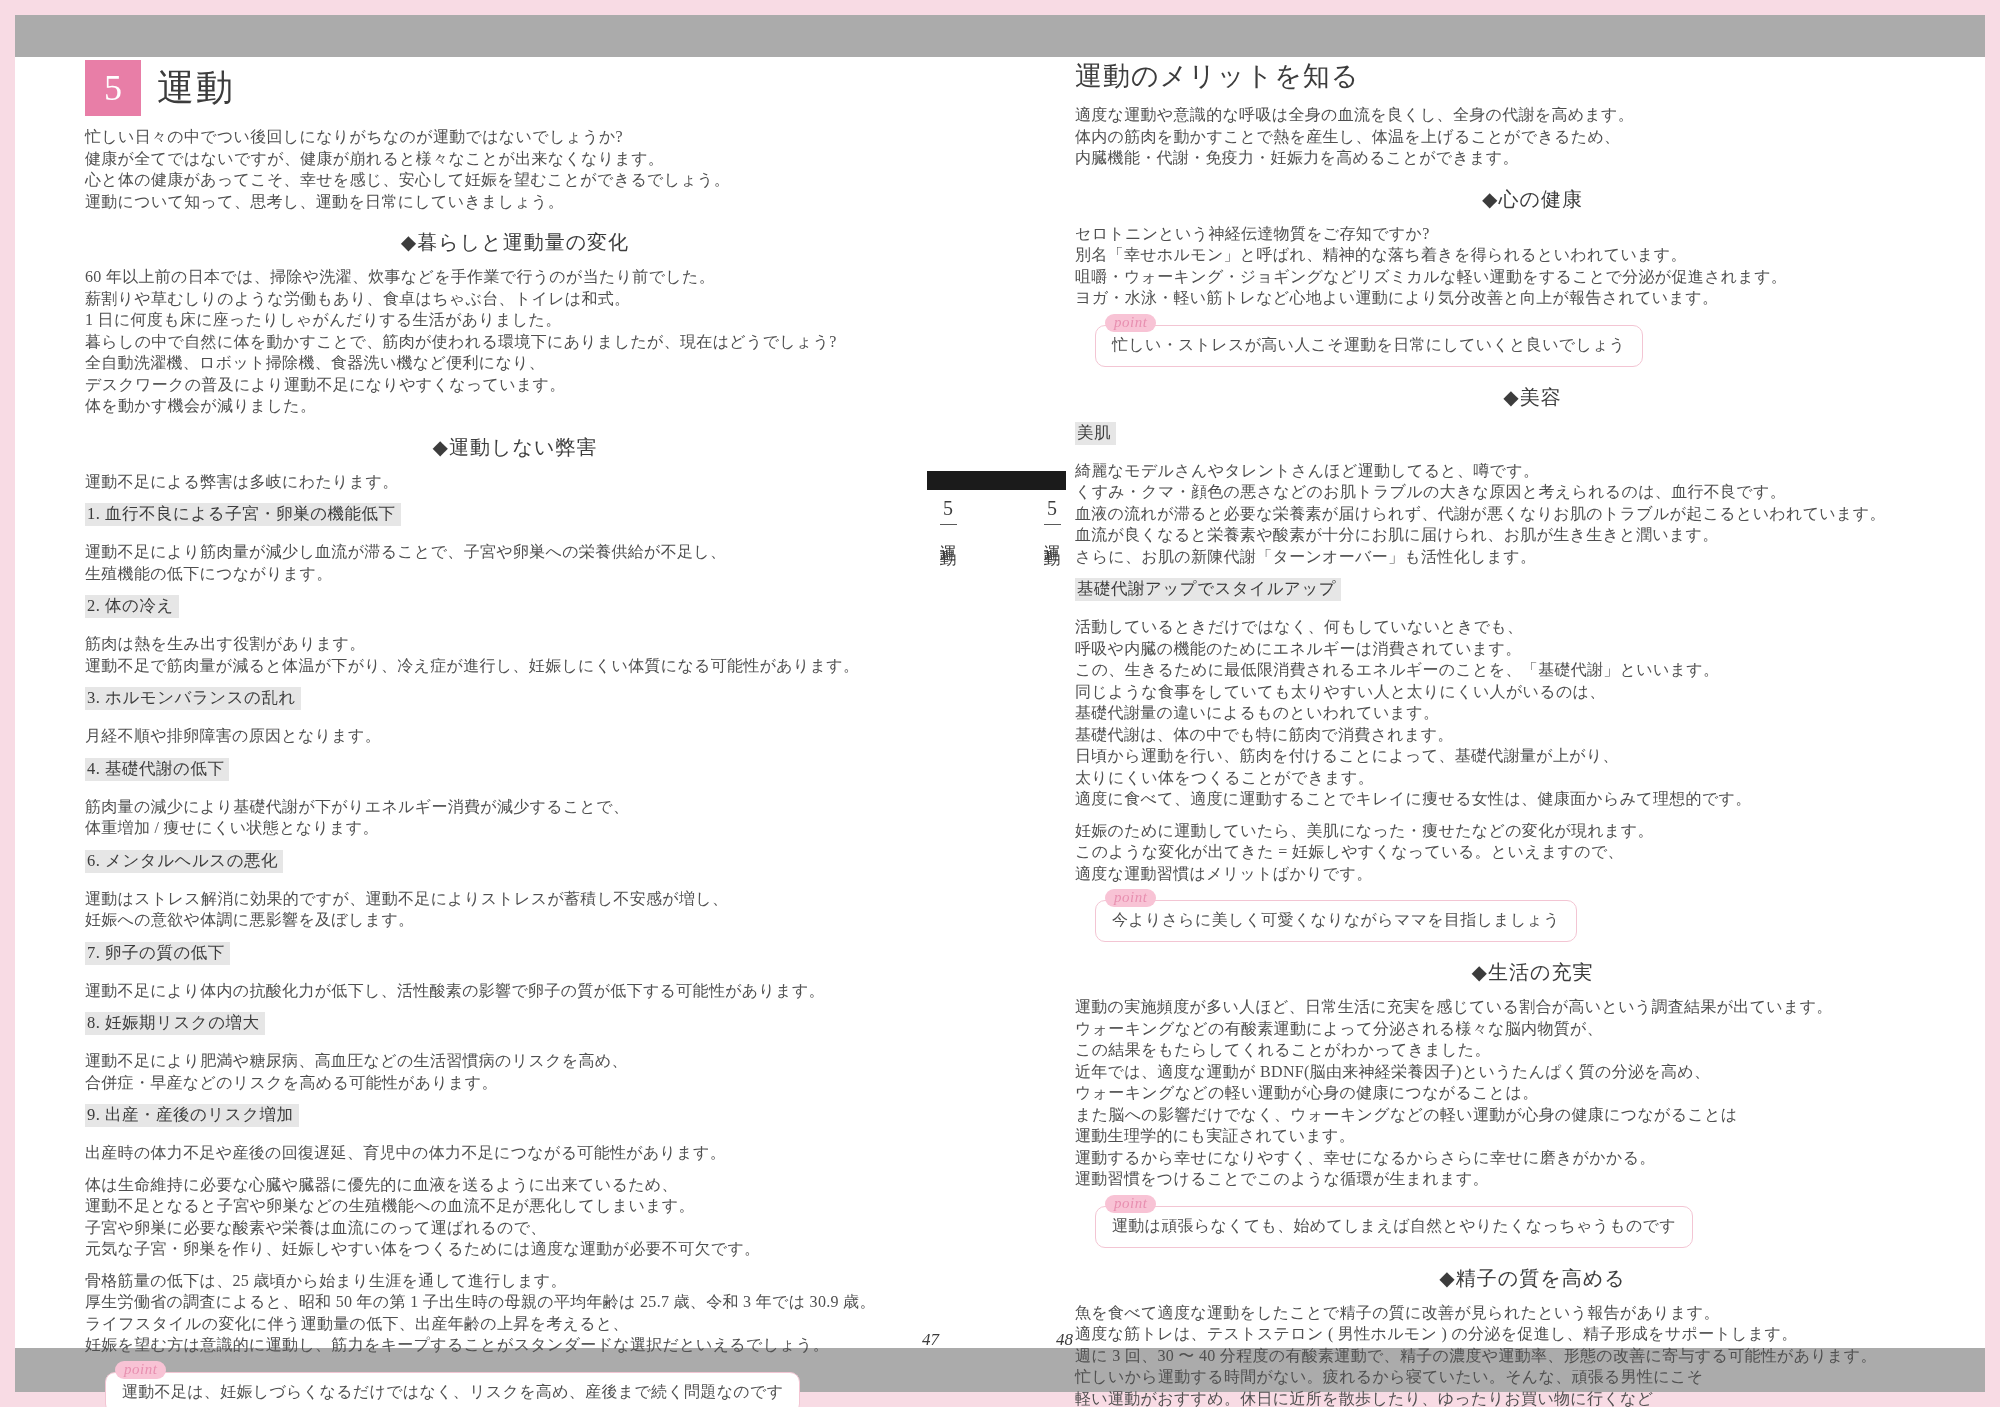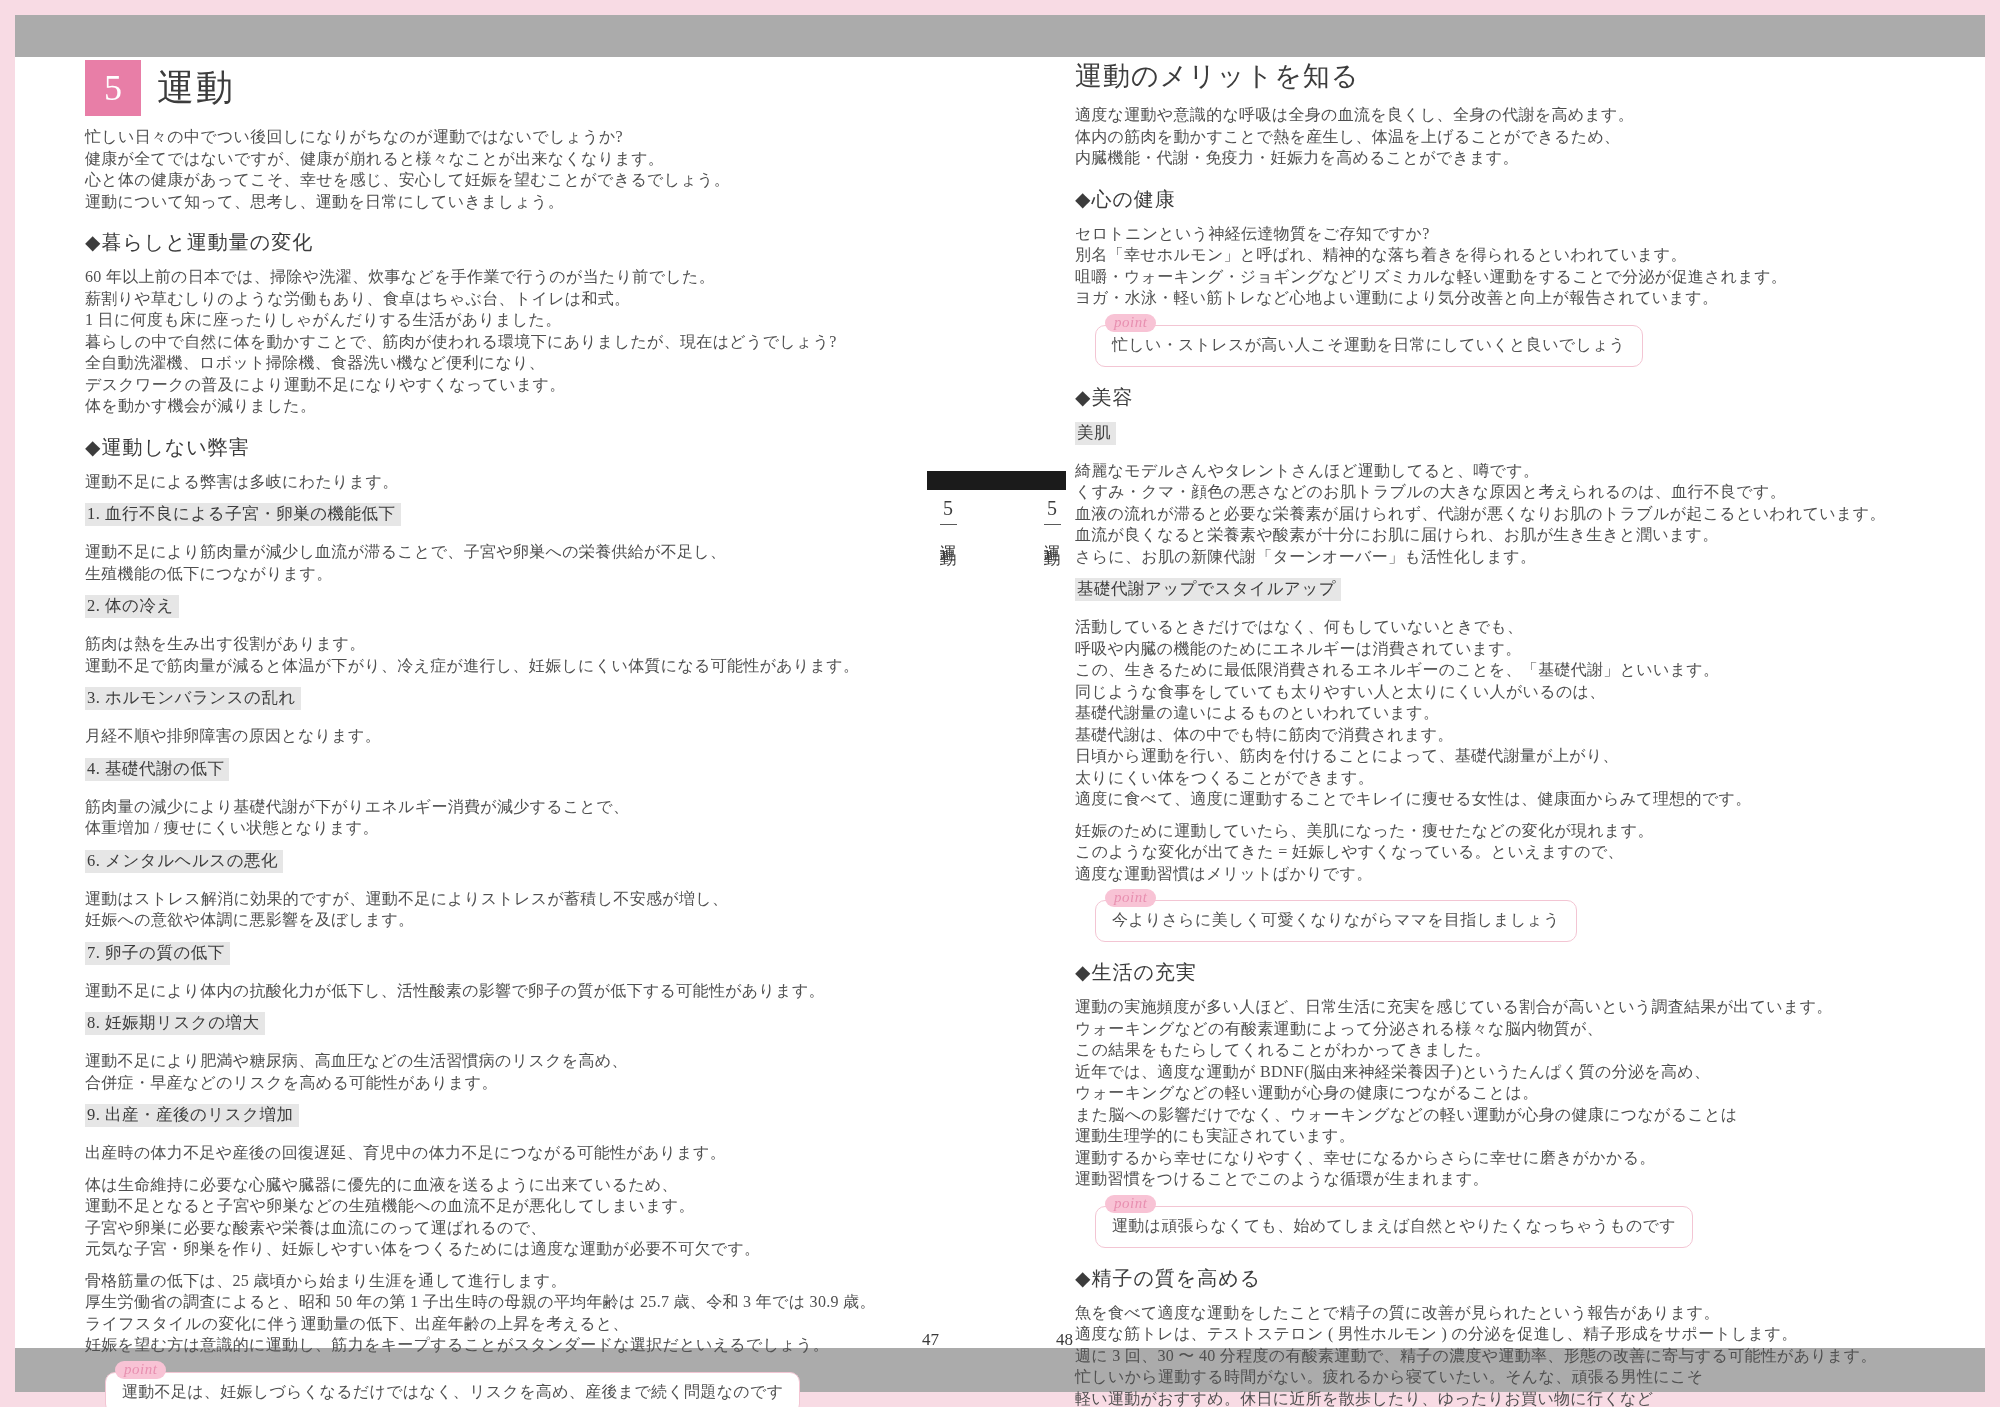--- a/index.html
+++ b/index.html
@@ -26,21 +26,21 @@
   .chapter-head{display:flex;align-items:center;margin:0 0 10px 0;}
   .chapter-badge{
     width:56px;height:56px;background:var(--accent-pink,#e87ea7);
     display:flex;align-items:center;justify-content:center;
     color:#fff;font-size:36px;
   }
   .chapter-title{font-size:37px;font-weight:500;color:var(--heading-text,#3c3c3c);margin:0 0 0 16px;letter-spacing:2px;}
 
   .page-title{font-size:27px;font-weight:500;color:var(--heading-text,#3c3c3c);margin:0 0 10px 0;letter-spacing:1px;}
 
-  .section-heading{font-size:20px;font-weight:500;color:var(--heading-text,#3c3c3c);margin:17px 0 4px 0;letter-spacing:1px;}
+  .section-heading{font-size:20px;font-weight:500;color:var(--heading-text,#3c3c3c);margin:17px 0 4px 0;letter-spacing:1px;text-align:center;}
 
   .item{margin-top:11px;}
   .item-title{
     display:inline-block;background:var(--highlight-gray,#e6e6e6);
     padding:0 5px 1px 2px;font-size:16.5px;color:var(--heading-text,#3c3c3c);
     margin-bottom:15px;white-space:nowrap;letter-spacing:0.5px;
   }
 
   .point-wrap{margin:16px 0 6px 0;padding-left:20px;}
   .point-box{
@@ -56,21 +56,21 @@
   }
   .point-text{font-size:16px;color:var(--body-text,#4f4f4f);white-space:nowrap;letter-spacing:0.3px;}
 
   .censor-bar{position:absolute;left:927px;top:471px;width:139px;height:19px;background:var(--censor-black,#1b1b1b);}
   .spine-tabs{position:absolute;left:0;top:0;}
   .spine-tab{position:absolute;width:26px;text-align:center;color:var(--heading-text,#3c3c3c);}
   .spine-tab .tab-number{font-size:20px;line-height:22px;}
   .spine-tab .tab-rule{width:17px;border-top:1.5px solid #5a5a5a;margin:5px auto 6px auto;}
   .spine-tab .tab-label{writing-mode:vertical-rl;font-size:17px;letter-spacing:5px;margin:0 auto;}
 
-  .pagenum{position:absolute;font-size:17px;color:#3a3a3a;text-align:center;}
+  .pagenum{position:absolute;font-style:italic;font-size:17px;color:#3a3a3a;text-align:center;}
   .pagenum.left{left:922px;top:1330px;}
   .pagenum.right{left:1056px;top:1330px;}
 </style>
 </head>
 <body>
 
 <div class="frame">
   <div class="paper"></div>
   <div class="bar top"></div>
   <div class="bar bottom"></div>

